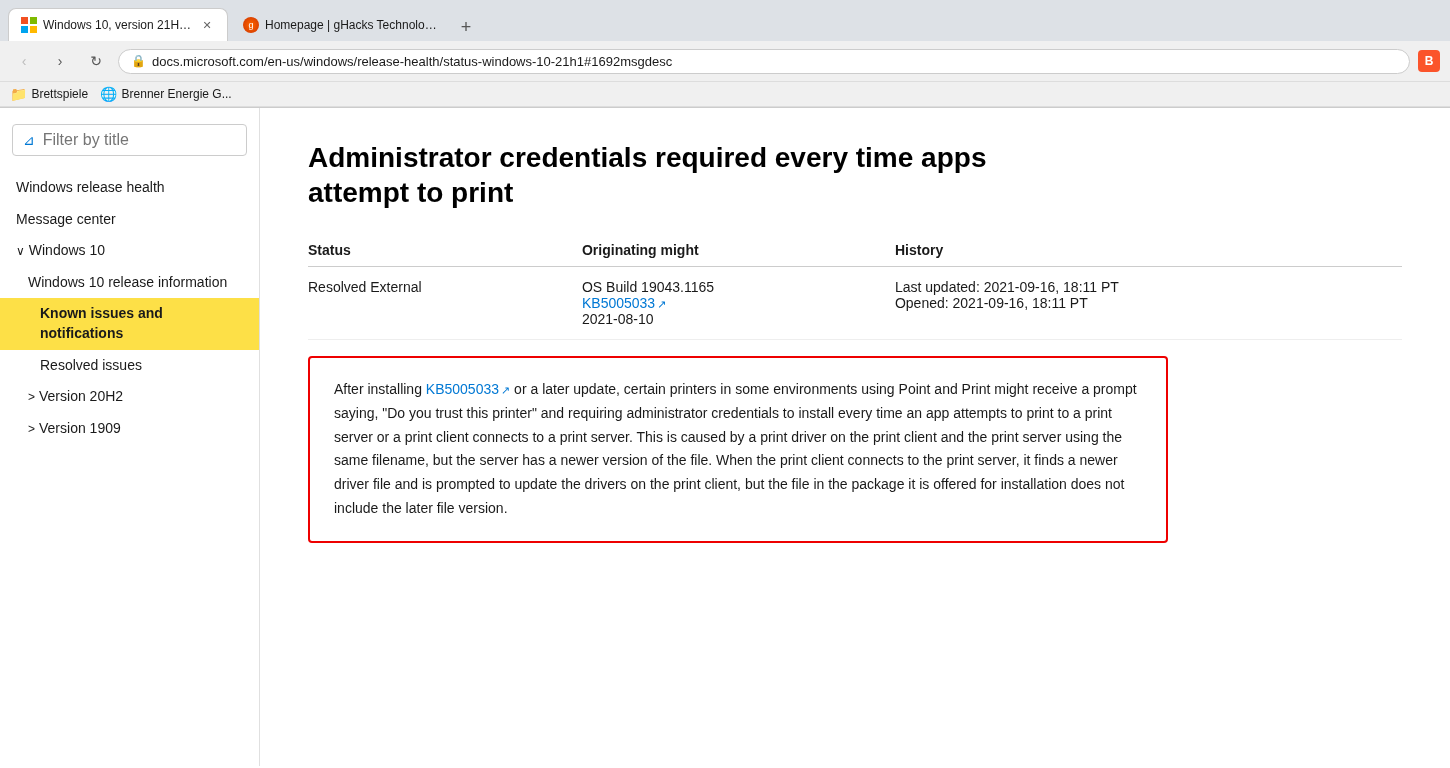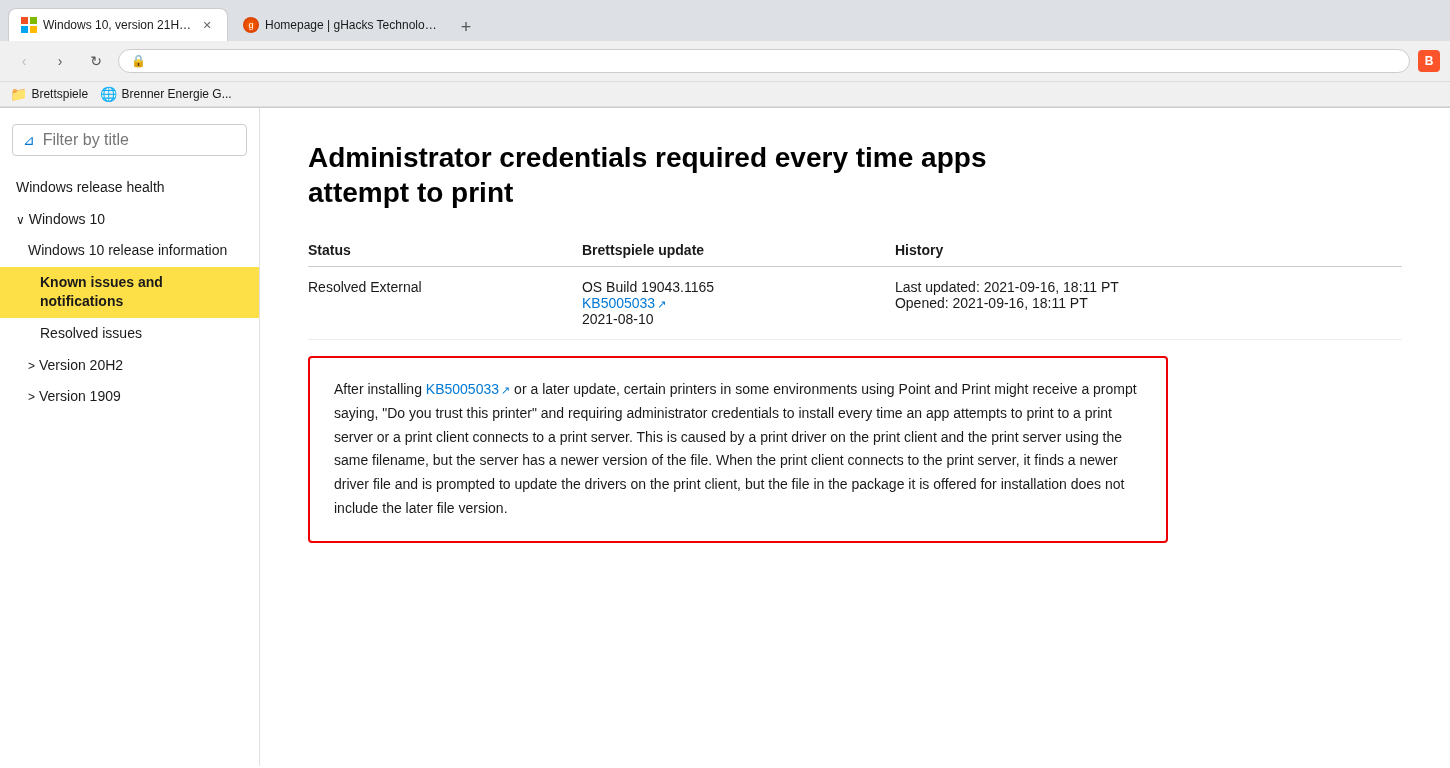--- a/index.html
+++ b/index.html
@@ -96,20 +96,21 @@
     </div>
     <div class="tab-new">+</div>
   </div>
 
   <div class="nav-bar">
     <button class="nav-btn disabled">‹</button>
     <button class="nav-btn">›</button>
     <button class="nav-btn">↻</button>
     <div class="address-bar">
       <span class="address-lock">🔒</span>
+      <span class="address-text">docs.microsoft.com/en-us/windows/release-health/status-windows-10-21h1#1692msgdesc</span>
     </div>
     <div class="brave-lion">B</div>
   </div>
 
   <div class="bookmarks-bar">
     <div class="bookmark-item">
       <span class="bookmark-icon">📁</span>
       <span>Brettspiele</span>
     </div>
     <div class="bookmark-item">
@@ -126,20 +127,23 @@
       <span class="filter-icon">⊿</span>
       <input class="filter-input" type="text" placeholder="Filter by title" style="">
     </div>
 
     <ul class="sidebar-nav">
 
       <li class="sidebar-item">
         <span>Windows release health</span>
       </li>
       <li class="sidebar-item">
+        <span>Message center</span>
+      </li>
+      <li class="sidebar-item">
         <span style="margin-right:4px; font-size:12px;">∨</span><span>Windows 10</span>
       </li>
       <li class="sidebar-item indent1">
         <span>Windows 10 release information</span>
       </li>
       <li class="sidebar-item indent2 active">
         <span>Known issues and notifications</span>
       </li>
       <li class="sidebar-item indent2">
         <span>Resolved issues</span>
@@ -153,21 +157,21 @@
     </ul>
   </div>
 
   <div class="main-content">
     <h1 class="article-title">Administrator credentials required every time apps attempt to print</h1>
 
     <table class="info-table">
       <thead>
         <tr>
           <th>Status</th>
-          <th>Brettspiele update</th>
+          <th>Originating might</th>
           <th>History</th>
         </tr>
       </thead>
       <tbody>
         <tr>
           <td>Resolved External</td>
           <td>
             <div>OS Build 19043.1165</div>
             <div>
               <a class="link-blue" href="#">KB5005033</a><span class="ext-icon">↗</span>

